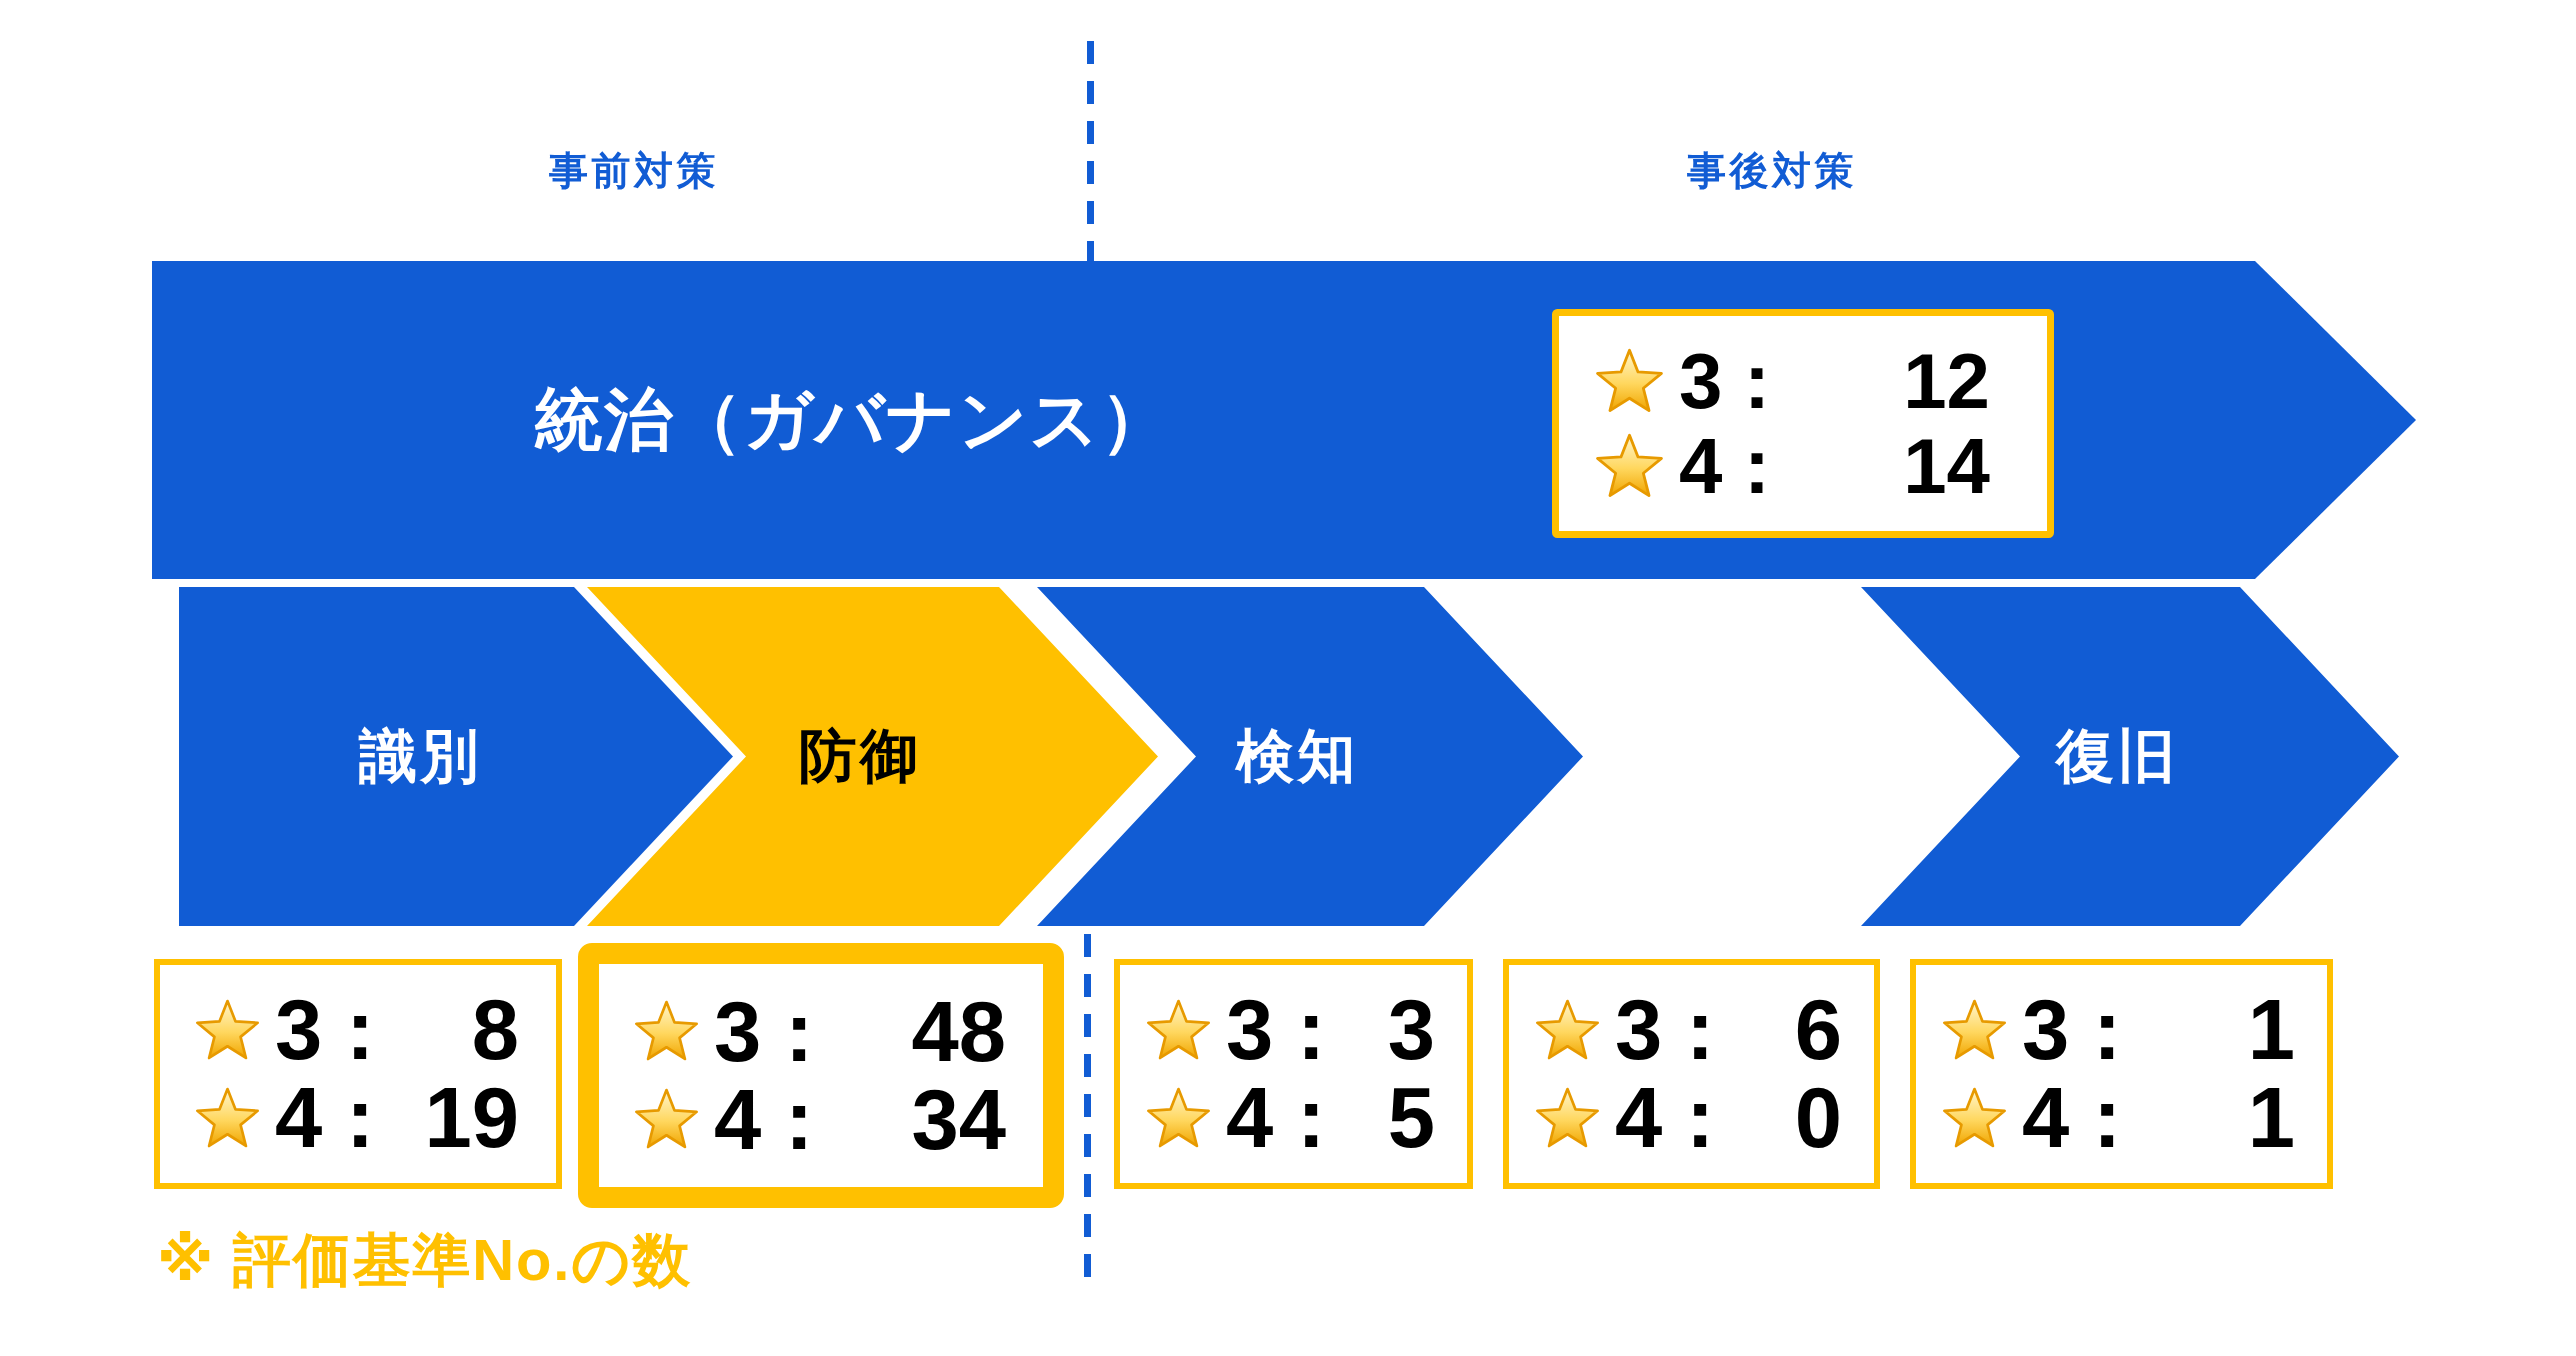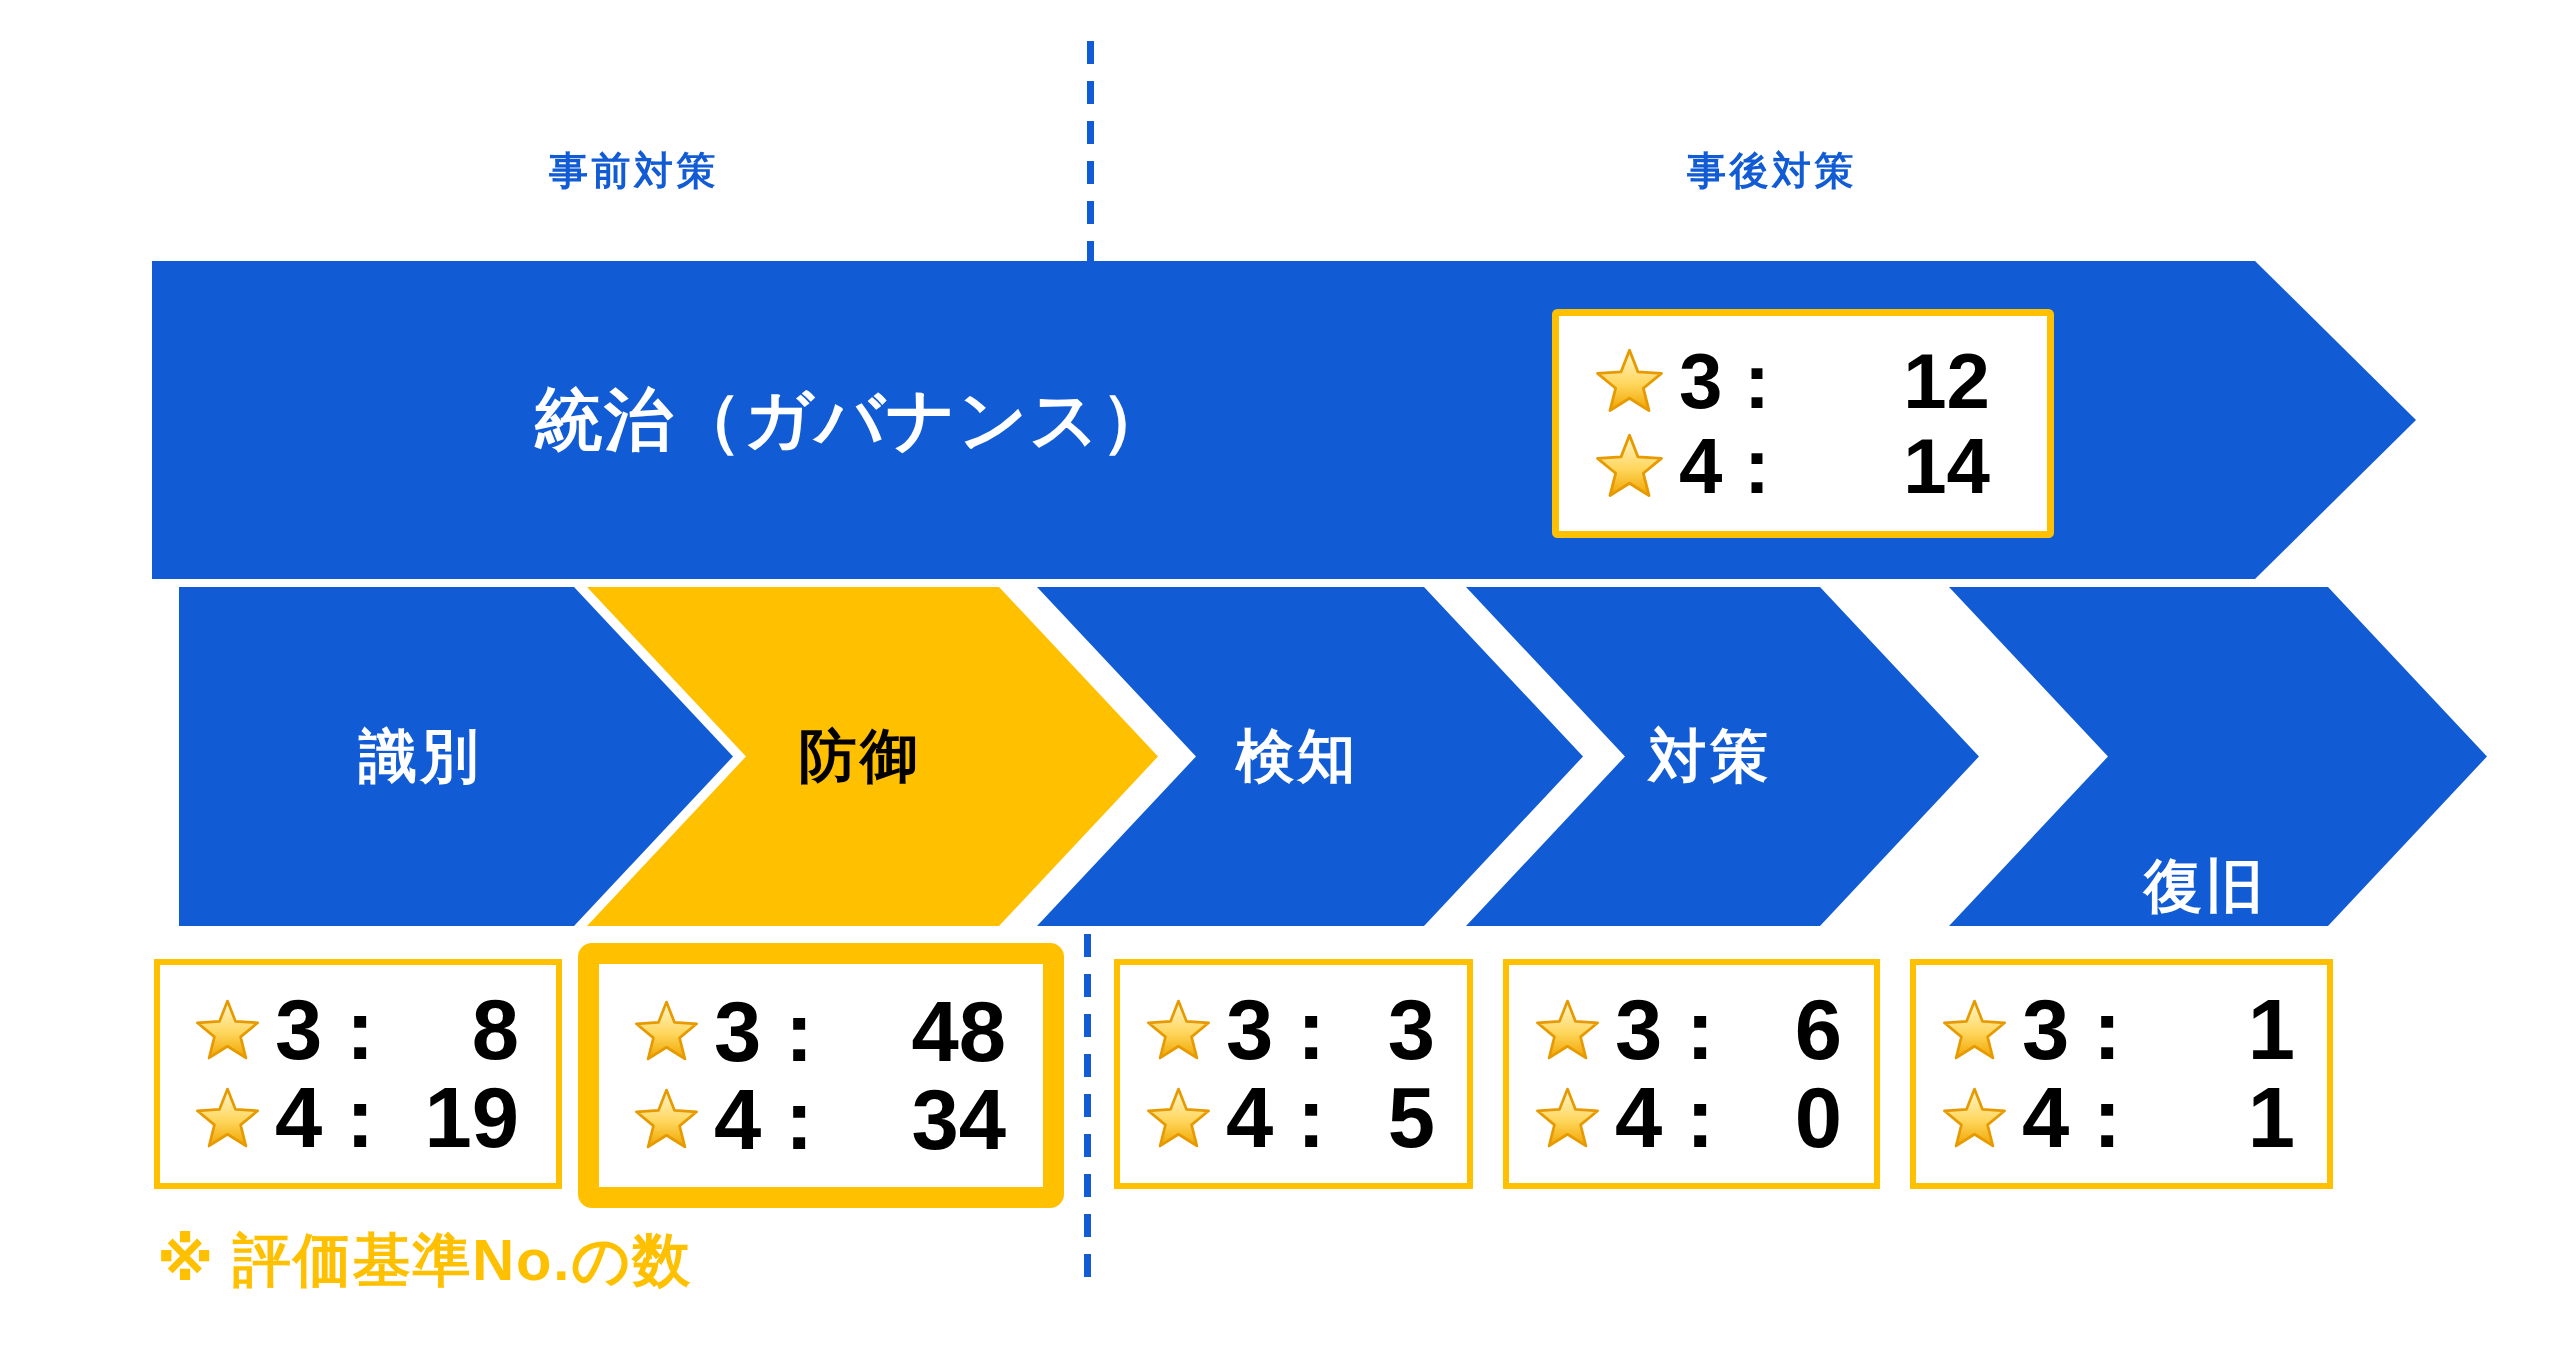--- a/index.html
+++ b/index.html
@@ -68,21 +68,21 @@
     background:var(--blue);
     display:flex;align-items:center;justify-content:center;
     color:#fff;font-size:58px;letter-spacing:3.5px;
   }
   .chev-first{clip-path:polygon(0 0,calc(100% - 159px) 0,100% 50%,calc(100% - 159px) 100%,0 100%);padding-right:71px;box-sizing:border-box;margin-left:24px;}
   .chev-notch{clip-path:polygon(0 0,calc(100% - 159px) 0,100% 50%,calc(100% - 159px) 100%,0 100%,159px 50%);padding-right:25px;box-sizing:border-box;}
   .chev-identify{left:155px;width:554px;}
   .chev-protect{left:587px;width:571px;background:var(--gold);color:#000;justify-content:center;}
   .chev-detect{left:1037px;width:546px;}
   .chev-respond{left:1466px;width:513px;}
-  .chev-recover{left:1949px;width:538px;align-items:flex-end;}
+  .chev-recover{left:1861px;width:538px;}
   
   .box-identify{left:154px;top:959px;width:408px;height:230px;}
   .box-protect{left:578px;top:943px;width:486px;height:265px;border-width:21px;border-radius:14px;}
   .box-detect{left:1114px;top:959px;width:359px;height:230px;}
   .box-respond{left:1503px;top:959px;width:377px;height:230px;}
   .box-recover{left:1910px;top:959px;width:423px;height:230px;}
   .box-detect .stat-row,.box-respond .stat-row,.box-recover .stat-row{padding:0 32px 0 25px;}
   
   .footnote{
     position:absolute;left:157px;top:1222px;
@@ -137,23 +137,20 @@
 
   <div class="chev chev-first chev-identify">
     <span>識別</span>
   </div>
   <div class="chev chev-notch chev-protect">
     <span>防御</span>
   </div>
   <div class="chev chev-notch chev-detect">
     <span>検知</span>
   </div>
-  <div class="chev chev-notch chev-respond">
-    <span>対策</span>
-  </div>
   <div class="chev chev-notch chev-recover">
     <span>復旧</span>
   </div>
 
   <div class="stat-box box-identify">
     <div class="stat-row">
       <svg class="star" viewBox="0 0 76 76" width="67" height="67">
           <use href="#star"></use>
         </svg>
       <span class="num">3 :</span>

